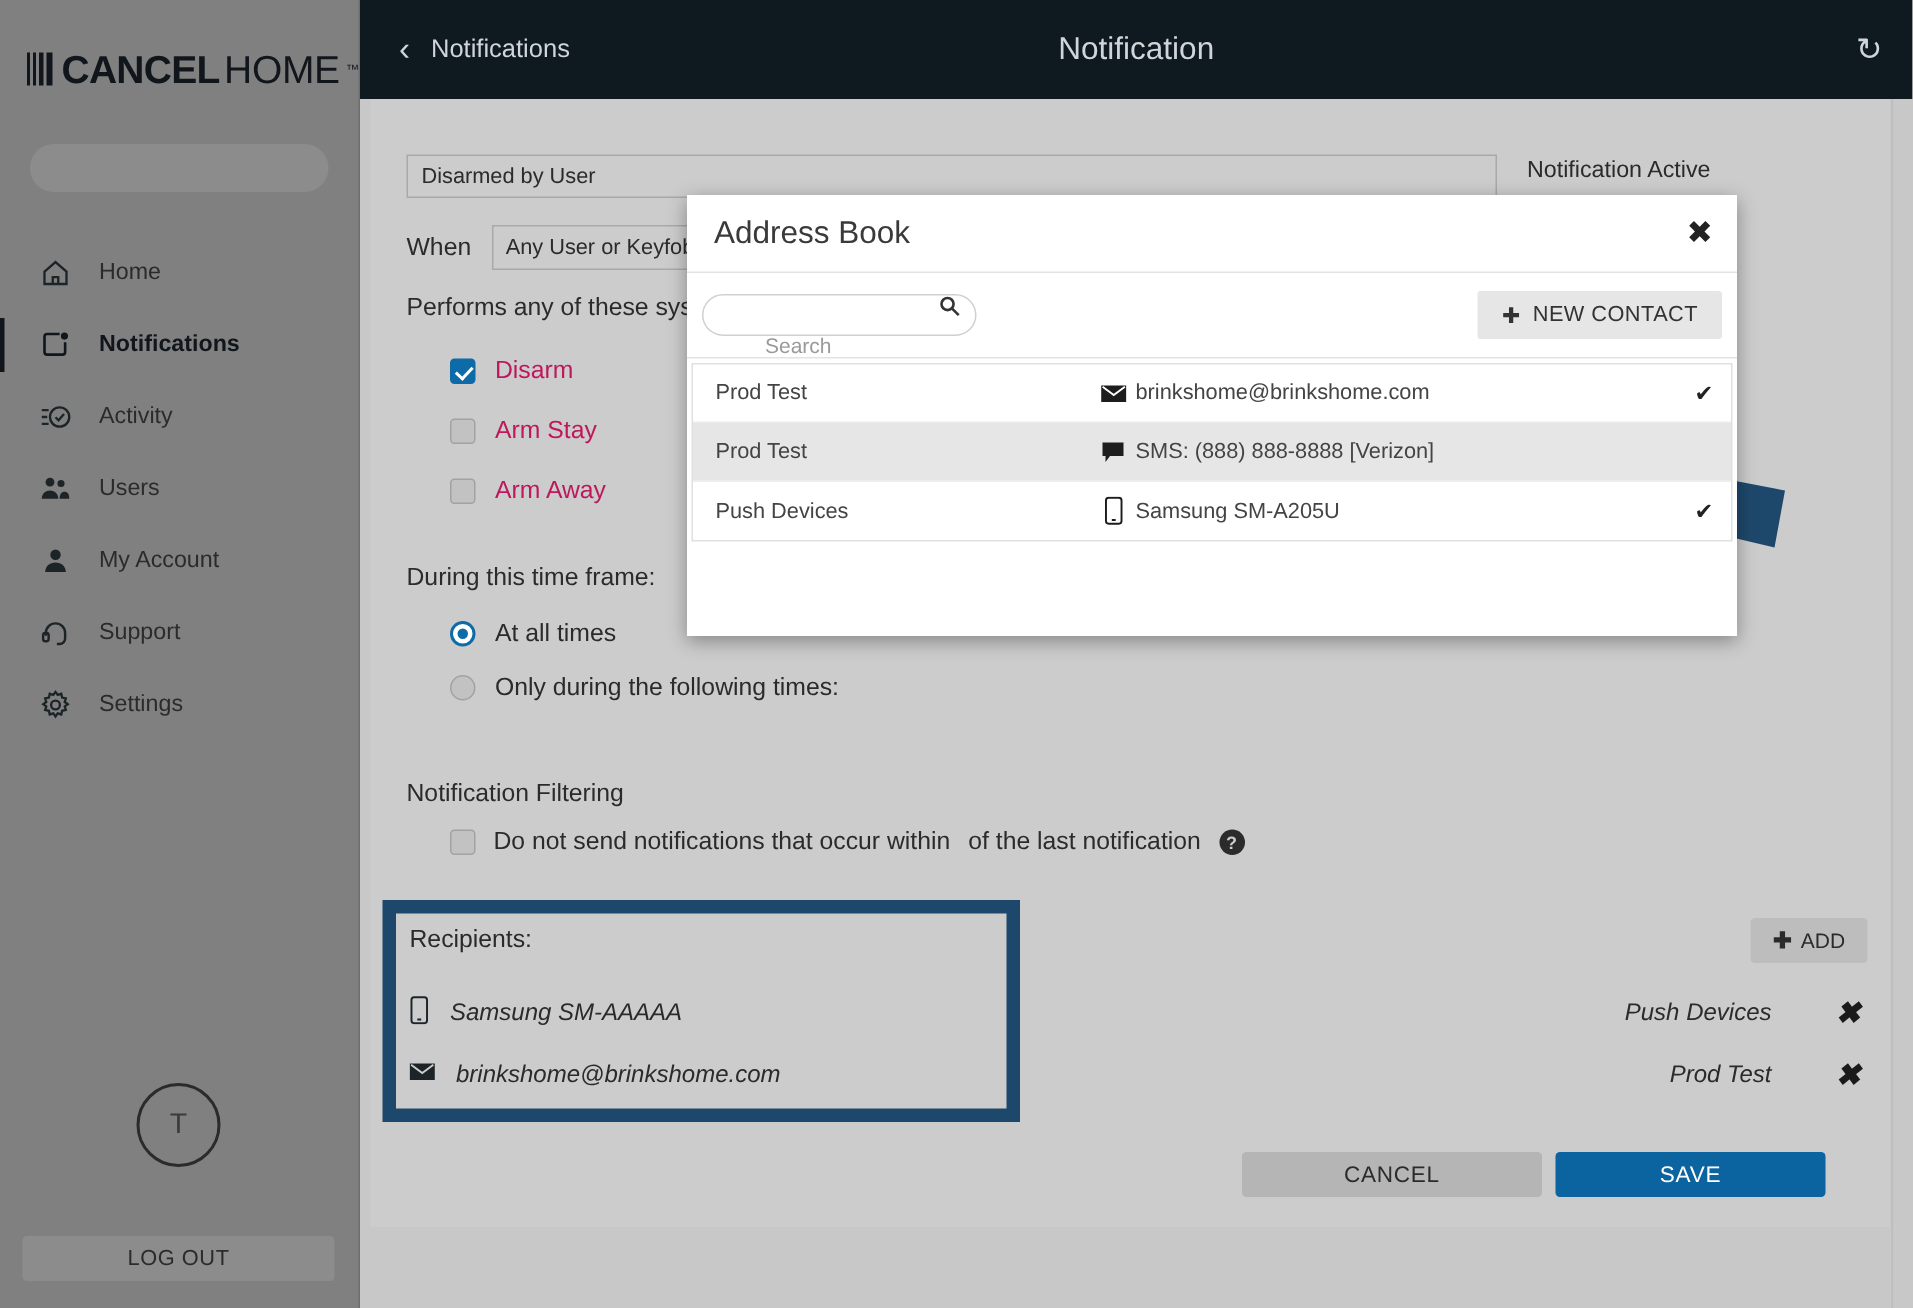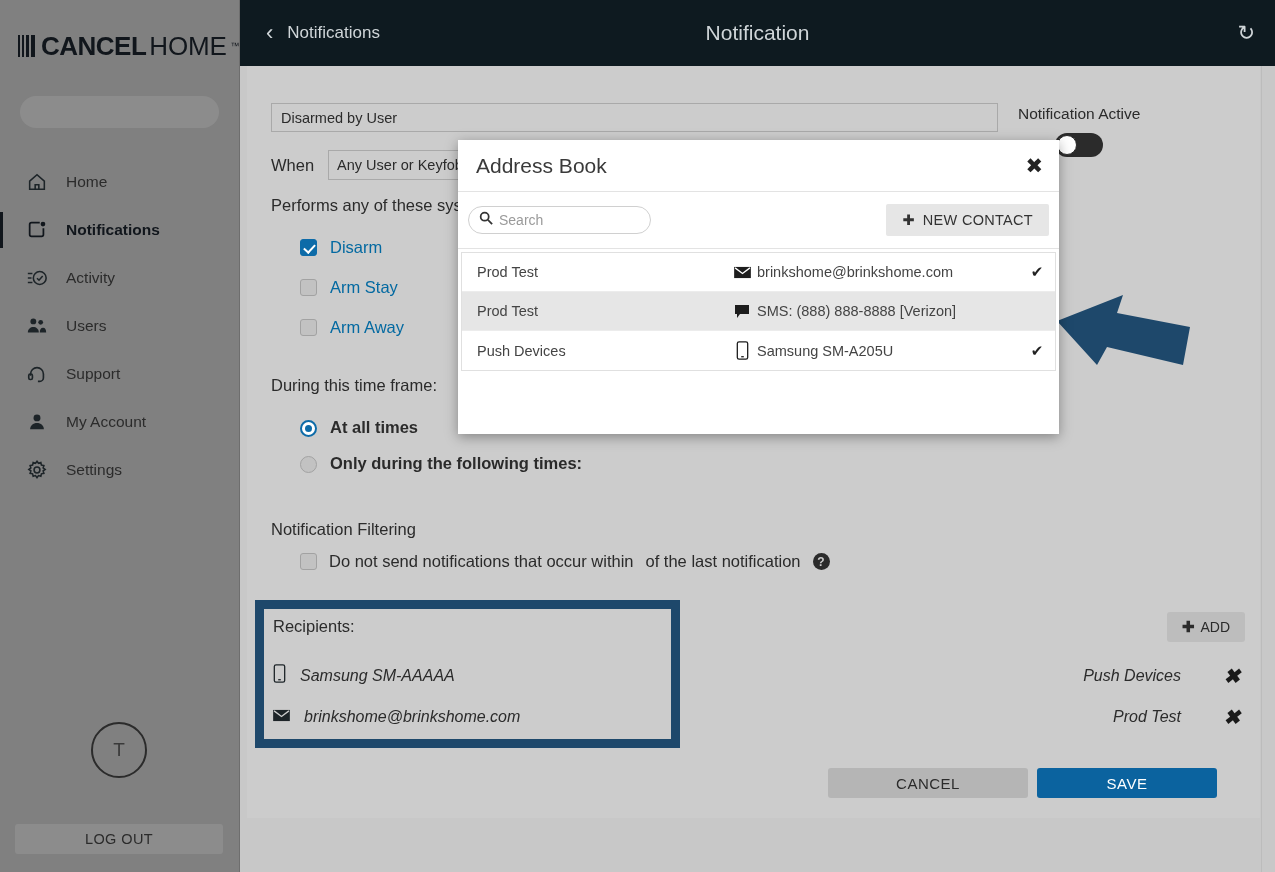--- a/index.html
+++ b/index.html
@@ -152,24 +152,24 @@
 
   .check-list { position: absolute; left: 300px; top: 232px; }
   .check-row { display: flex; align-items: center; gap: 13px; height: 30px; margin-bottom: 10px; }
   .cb { width: 17px; height: 17px; border-radius: 3px; background: #c2c2c2; border: 1px solid #a2a2a2; }
   .cb.on { background: #0d6ba8; border-color: #0d6ba8; position: relative; }
   .cb.on::after {
     content: ""; position: absolute; left: 5px; top: 2px;
     width: 5px; height: 9px; border: solid #fff;
     border-width: 0 2px 2px 0; transform: rotate(43deg);
   }
-  .check-row span { font-size: 16.5px; color: #0369a1; }
+  .check-row span { font-size: 16.5px; color: #be185d; }
 
   .radio-list { position: absolute; left: 300px; top: 407px; }
-  .radio-row { display: flex; align-items: flex-end; gap: 13px; height: 30px; margin-bottom: 6px; font-weight: bold; }
+  .radio-row { display: flex; align-items: center; gap: 13px; height: 30px; margin-bottom: 6px; }
   .rb { width: 17px; height: 17px; border-radius: 50%; background: #c2c2c2; border: 1px solid #a2a2a2; }
   .rb.on { background: #fff; border: 2px solid #0d6ba8; position: relative; }
   .rb.on::after {
     content: ""; position: absolute; left: 3px; top: 3px;
     width: 7px; height: 7px; border-radius: 50%; background: #0d6ba8;
   }
   .radio-row span { font-size: 16.5px; color: #2b2b2b; }
 
   .filter-row {
     position: absolute; left: 300px; top: 552px;
@@ -228,41 +228,41 @@
     width: 180px; height: 30px; background: #0b639f; border: none;
     border-radius: 3px; font-family: "Liberation Sans", sans-serif;
     font-size: 15px; color: #ffffff; letter-spacing: .5px; cursor: pointer;
   }
 
   
   .arrow { position: absolute; left: 1055px; top: 285px; width: 140px; height: 85px; }
 
   
   .modal {
-    position: absolute; left: 458px; top: 140px;
-    width: 601px; height: 294px;
+    position: absolute; left: 458px; top: 130px;
+    width: 700px; height: 294px;
     background: #ffffff;
     box-shadow: 0 3px 12px rgba(0,0,0,.35);
   }
   .modal-head {
     height: 52px; border-bottom: 1px solid #e3e3e3;
     display: flex; align-items: center; justify-content: space-between;
     padding: 0 16px 0 18px;
   }
   .modal-title { font-size: 21px; color: #3a3a3a; }
   .modal-close { font-size: 21px; color: #222; cursor: pointer; line-height: 1; }
 
   .modal-tools {
     height: 57px; border-bottom: 1px solid #e3e3e3;
     display: flex; align-items: center; justify-content: space-between;
     padding: 0 10px 0 10px;
   }
   .search-box {
     width: 183px; height: 28px; border: 1px solid #d0d0d0; border-radius: 14px;
-    display: flex; align-items: center; gap: 6px; padding: 0 10px;
+    display: flex; align-items: flex-end; gap: 6px; padding: 0 10px; flex-direction: column;
   }
   .search-box input {
     border: none; outline: none; background: transparent;
     font-family: "Liberation Sans", sans-serif; font-size: 14px; color: #555; width: 130px;
   }
   .search-box input::placeholder { color: #9a9a9a; }
   .new-contact {
     height: 32px; background: #e6e6e6; border: none; border-radius: 2px;
     padding: 0 16px; display: flex; align-items: center; gap: 8px;
     font-family: "Liberation Sans", sans-serif; font-size: 14.5px;
@@ -351,36 +351,36 @@
               <circle cx="16" cy="8" r="2.6"></circle>
             <path d="M2 19 c0-4 3-6 6-6 s6 2 6 6 z"></path>
             <path d="M15 19 c0-3.2 1.3-5 3.6-5 S22 15.8 22 19 z"></path>
           </svg>
         </span>
         <span>Users</span>
       </div>
 
       <div class="nav-item">
         <span class="nav-ico">
+          <svg width="22" height="22" viewBox="0 0 24 24" fill="#1d2428">
+            <circle cx="12" cy="7.5" r="3.8"></circle>
+            <path d="M4.5 20 c0-4.3 3.3-7 7.5-7 s7.5 2.7 7.5 7 z"></path>
+          </svg>
+        </span>
+        <span>My Account</span>
+      </div>
+
+      <div class="nav-item">
+        <span class="nav-ico">
           <svg width="22" height="22" viewBox="0 0 24 24" fill="none" stroke="#1d2428" stroke-width="1.8">
             <path d="M5 14 V12 a7 7 0 0 1 14 0 v4 a4 4 0 0 1 -4 4 h-2"></path>
             <rect x="3" y="12" width="4" height="6" rx="1.6"></rect>
           </svg>
         </span>
         <span>Support</span>
-      </div>
-
-      <div class="nav-item">
-        <span class="nav-ico">
-          <svg width="22" height="22" viewBox="0 0 24 24" fill="#1d2428">
-            <circle cx="12" cy="7.5" r="3.8"></circle>
-            <path d="M4.5 20 c0-4.3 3.3-7 7.5-7 s7.5 2.7 7.5 7 z"></path>
-          </svg>
-        </span>
-        <span>My Account</span>
       </div>
 
       <div class="nav-item">
         <span class="nav-ico">
           <svg width="22" height="22" viewBox="0 0 24 24" fill="none" stroke="#1d2428" stroke-width="1.7">
             <circle cx="12" cy="12" r="3.2"></circle>
             <path d="M12 2.5 l1.6 2.2 2.6-.8 .6 2.7 2.7 .6 -.8 2.6 2.2 1.6 -2.2 1.6 .8 2.6 -2.7 .6 -.6 2.7 -2.6-.8 -1.6 2.2 -1.6-2.2 -2.6 .8 -.6-2.7 -2.7-.6 .8-2.6 -2.2-1.6 2.2-1.6 -.8-2.6 2.7-.6 .6-2.7 2.6 .8 z"></path>
           </svg>
         </span>
         <span>Settings</span>

